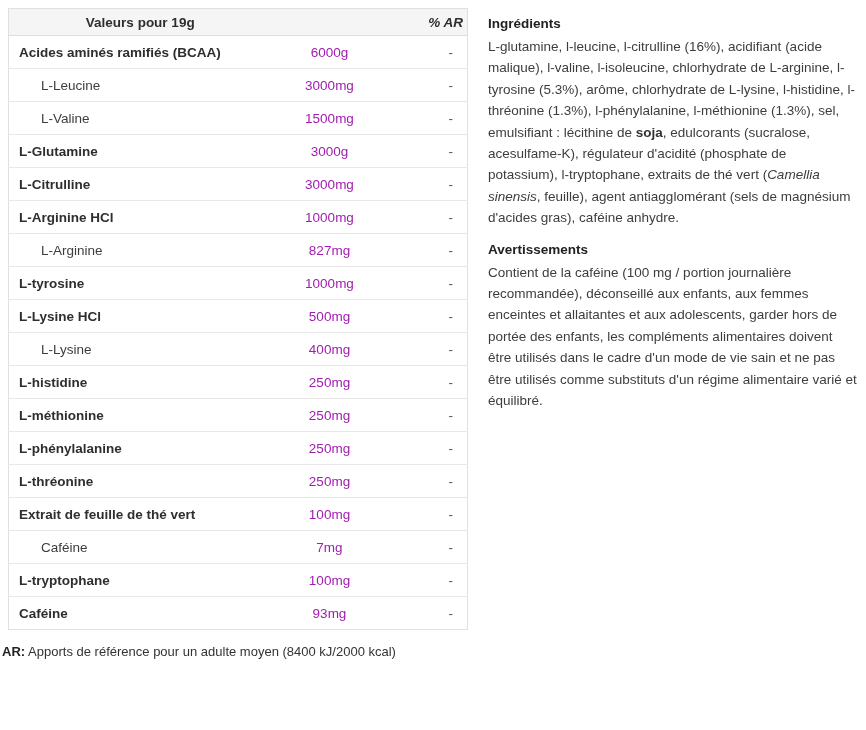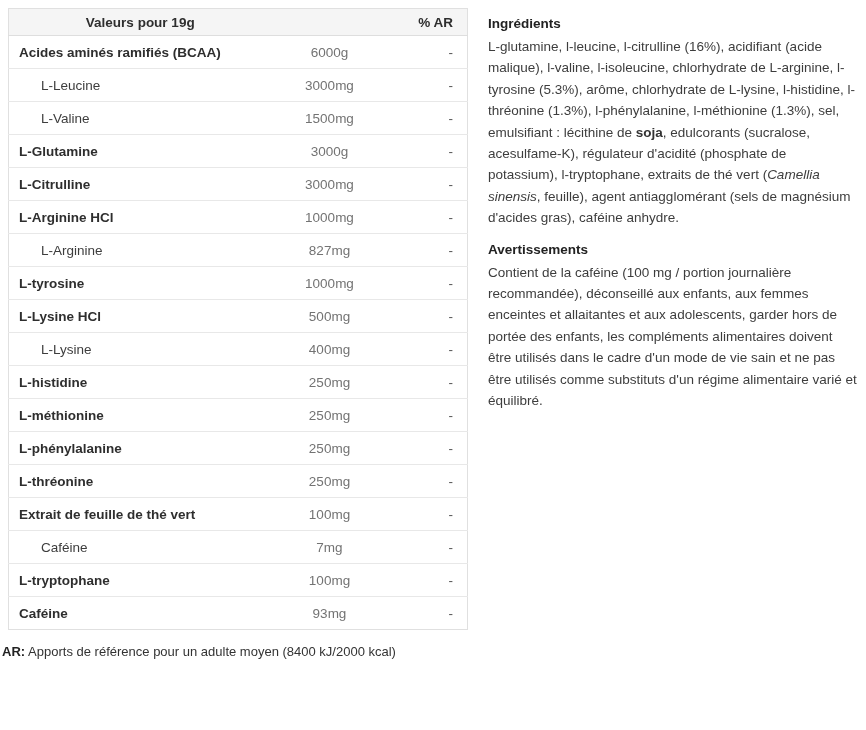--- a/index.html
+++ b/index.html
@@ -23,27 +23,27 @@
   table.nutri th, table.nutri td { font-size:13.5px; vertical-align:middle; }
   thead th {
     background:#f5f5f5;
     border-bottom:1px solid #dedede;
     height:26px;
     font-weight:bold;
     color:#2e2e2e;
     padding:0;
   }
   thead th.c-label { text-align:center; padding-left:10px; }
-  thead th.c-ar   { text-align:right; padding-right:14px; }
+  thead th.c-ar   { text-align:right; padding-right:4px;font-style:italic; }
   tbody td { border-top:1px solid #e8e8e8; height:32px; padding:0; }
   tbody tr:first-child td { border-top:none; }
   td.c-label { text-align:left; padding-left:10px; color:#2e2e2e; }
   tr.bold td.c-label { font-weight:bold; }
   tr.indent td.c-label { padding-left:32px; color:#3d3d3d; }
-  td.c-value { text-align:center; color:#737373; }
+  td.c-value { text-align:center; color:#a21caf; }
   col.c-label { width:253px; }
   col.c-value { width:136px; }
   col.c-ar    { width:70px; }
   td.c-ar { text-align:right; padding-right:14px; color:#555555; }
 
   .footnote {
     margin:14px 0 0 2px;
     font-size:13px;
     color:#333333;
   }

